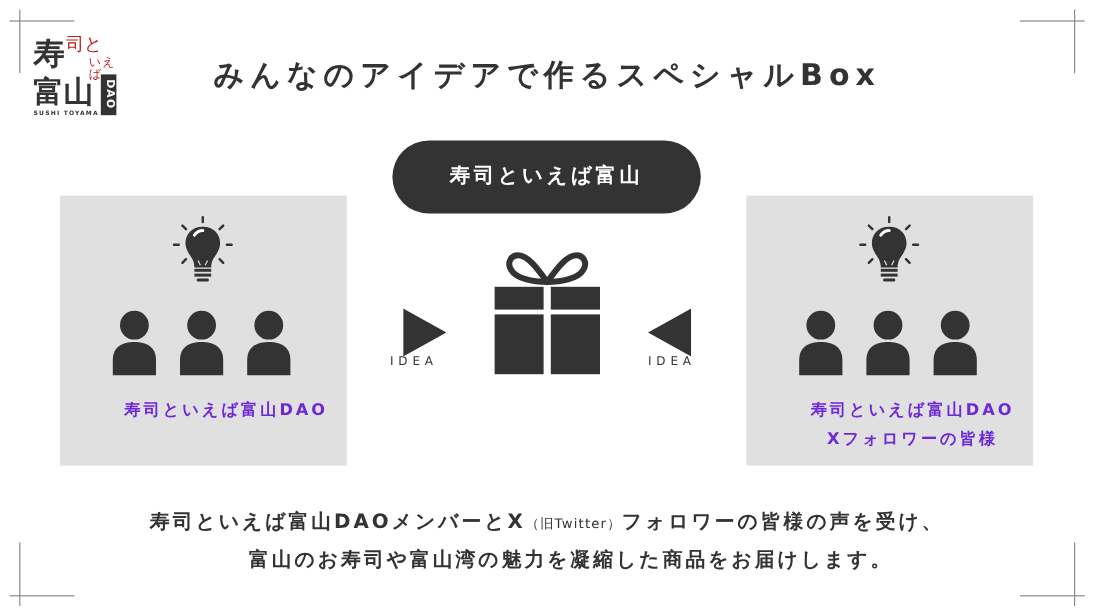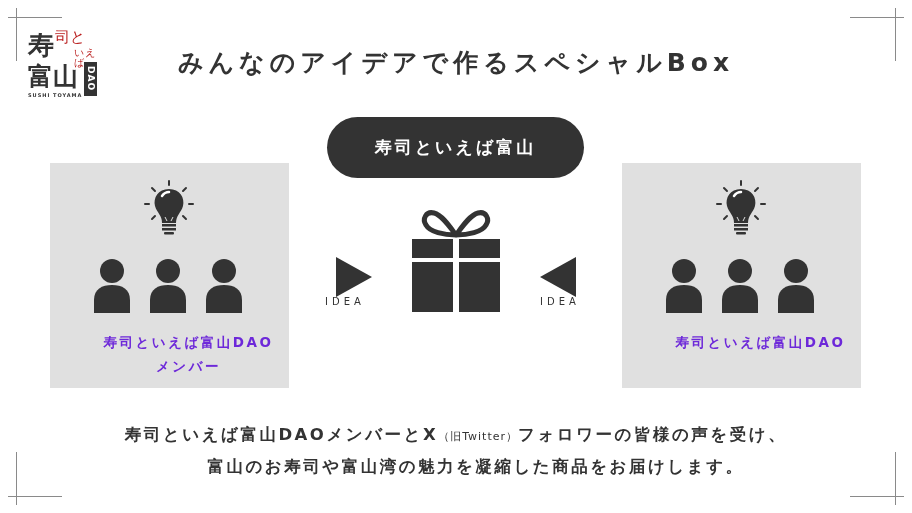--- a/index.html
+++ b/index.html
@@ -103,21 +103,20 @@
       <circle cx="22" cy="13" r="12"></circle>
       <path d="M4 55 L4 42 C4 31 12 27 22 27 C32 27 40 31 40 42 L40 55 Z"></path>
       <circle cx="78" cy="13" r="12"></circle>
       <path d="M60 55 L60 42 C60 31 68 27 78 27 C88 27 96 31 96 42 L96 55 Z"></path>
       <circle cx="134" cy="13" r="12"></circle>
       <path d="M116 55 L116 42 C116 31 124 27 134 27 C144 27 152 31 152 42 L152 55 Z"></path>
     </g>
   </svg>
   <div class="panel-text">
     <div>寿司といえば富山DAO</div>
-    <div>メンバー</div>
   </div>
 </div>
 
 <div class="panel right">
   <svg class="bulb" viewBox="0 0 62 62">
     <g stroke="#333" stroke-width="2" stroke-linecap="round">
       <line x1="31" y1="2" x2="31" y2="6"></line>
       <line x1="14" y1="9" x2="17" y2="12"></line>
       <line x1="48" y1="9" x2="45" y2="12"></line>
       <line x1="7" y1="25" x2="11" y2="25"></line>
@@ -137,20 +136,21 @@
       <circle cx="22" cy="13" r="12"></circle>
       <path d="M4 55 L4 42 C4 31 12 27 22 27 C32 27 40 31 40 42 L40 55 Z"></path>
       <circle cx="78" cy="13" r="12"></circle>
       <path d="M60 55 L60 42 C60 31 68 27 78 27 C88 27 96 31 96 42 L96 55 Z"></path>
       <circle cx="134" cy="13" r="12"></circle>
       <path d="M116 55 L116 42 C116 31 124 27 134 27 C144 27 152 31 152 42 L152 55 Z"></path>
     </g>
   </svg>
   <div class="panel-text">
     <div>寿司といえば富山DAO</div>
+    <div>Xフォロワーの皆様</div>
   </div>
 </div>
 
 <svg class="arrow" style="left:336px;" viewBox="0 0 36 40">
   <polygon points="0,0 36,20 0,40" fill="#333"></polygon>
 </svg>
 <div class="idea" style="left:325px;">IDEA</div>
 
 <svg class="arrow" style="left:540px;" viewBox="0 0 36 40">
   <polygon points="36,0 0,20 36,40" fill="#333"></polygon>

